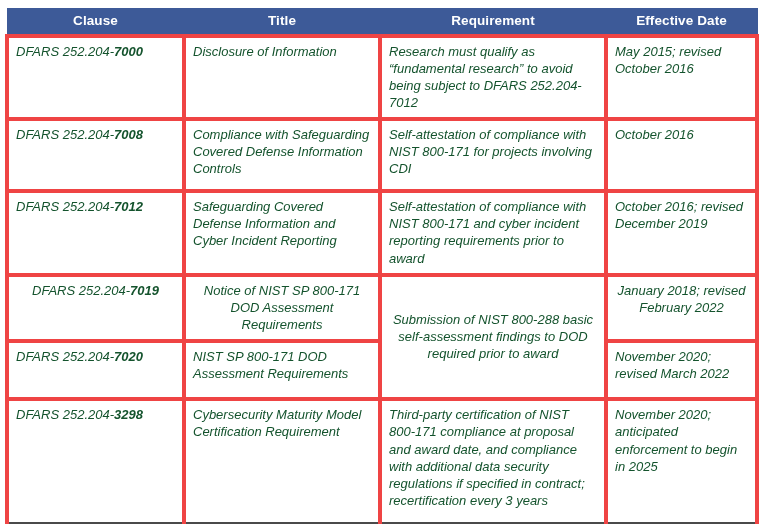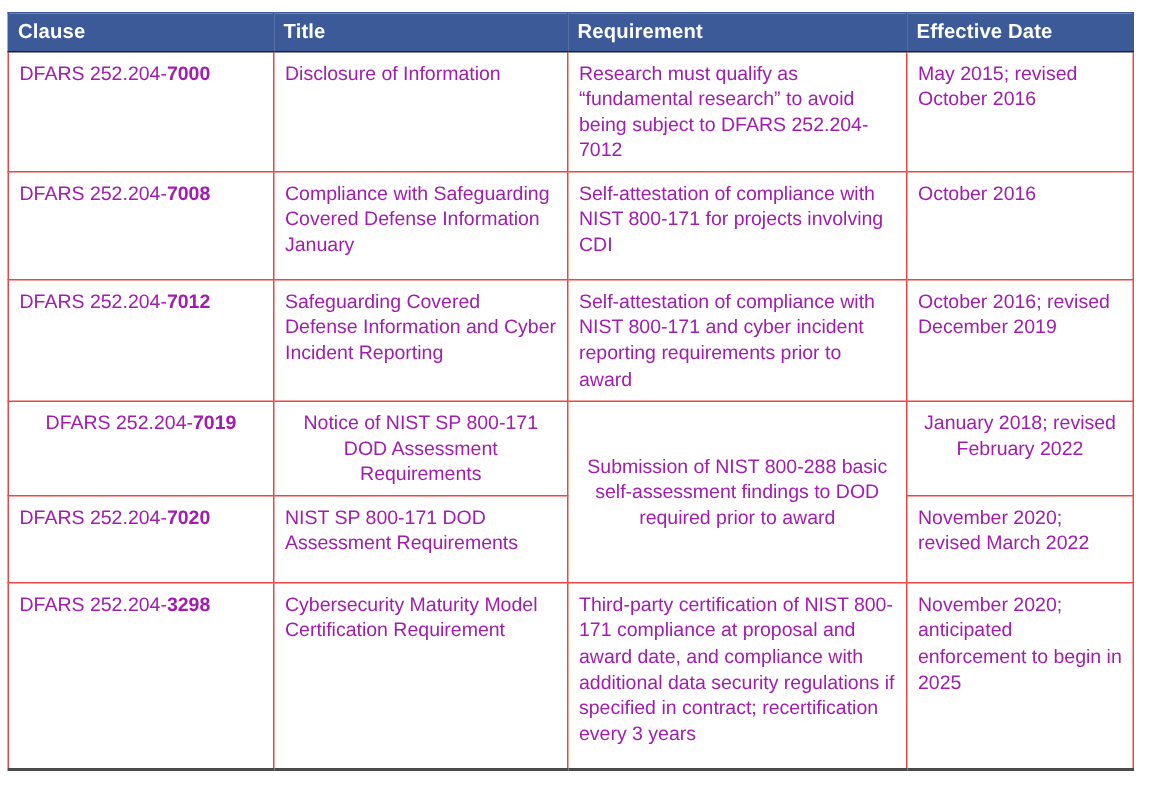--- a/index.html
+++ b/index.html
@@ -29,38 +29,39 @@
   table.dfars-table col.c-clause { width: 177px; }
   table.dfars-table col.c-title { width: 196px; }
   table.dfars-table col.c-req { width: 226px; }
   table.dfars-table col.c-date { width: 151px; }
 
   thead th {
     background: #3d5a98;
     color: #ffffff;
     font-size: 13.5px;
     font-weight: bold;
-    text-align: left;
+    text-align: center;
     padding: 4px 6px 5px 6px;
     border: 1px solid #3d5a98;
     border-bottom: 1px solid #1f1f1f;
     line-height: 1.15;
     letter-spacing: 0.1px;
     white-space: nowrap;
   }
   thead th.first-head { border-left: 1px solid #3d5a98; }
 
   tbody td {
-    border: 1px solid #ef4444;
+    border: 4px solid #ef4444;
     padding: 5px 7px 6px 7px;
     font-size: 13px;
     line-height: 1.32;
-    color: #a21caf;
+    color: #14532d;
     vertical-align: top;
     word-wrap: break-word;
+    font-style: italic;
   }
   tbody td.merged-req {
     vertical-align: middle;
   }
   tbody tr:last-child td {
     border-bottom: 2px solid #4a4a4a;
   }
   tbody td.cell-clause {
     white-space: nowrap;
   }
@@ -97,21 +98,21 @@
 
       <tr class="row-h1">
         <td class="cell-clause"><span>DFARS 252.204-</span><span class="clause-num">7000</span></td>
         <td>Disclosure of Information</td>
         <td>Research must qualify as “fundamental research” to avoid being subject to DFARS 252.204-7012</td>
         <td>May 2015; revised October 2016</td>
       </tr>
 
       <tr class="row-h2">
         <td class="cell-clause"><span>DFARS 252.204-</span><span class="clause-num">7008</span></td>
-        <td>Compliance with Safeguarding Covered Defense Information January</td>
+        <td>Compliance with Safeguarding Covered Defense Information Controls</td>
         <td>Self-attestation of compliance with NIST 800-171 for projects involving CDI</td>
         <td>October 2016</td>
       </tr>
 
       <tr class="row-h3">
         <td class="cell-clause"><span>DFARS 252.204-</span><span class="clause-num">7012</span></td>
         <td>Safeguarding Covered Defense Information and Cyber Incident Reporting</td>
         <td>Self-attestation of compliance with NIST 800-171 and cyber incident reporting requirements prior to award</td>
         <td>October 2016; revised December 2019</td>
       </tr>

